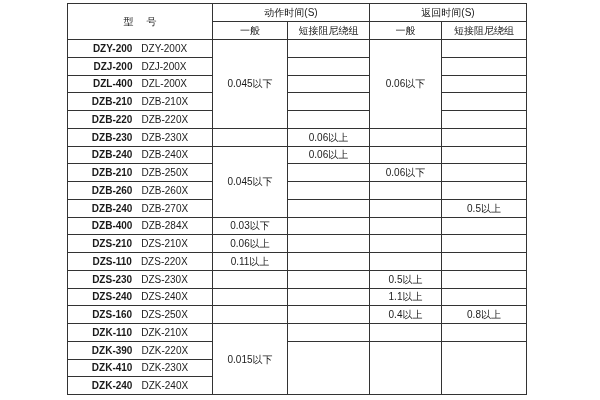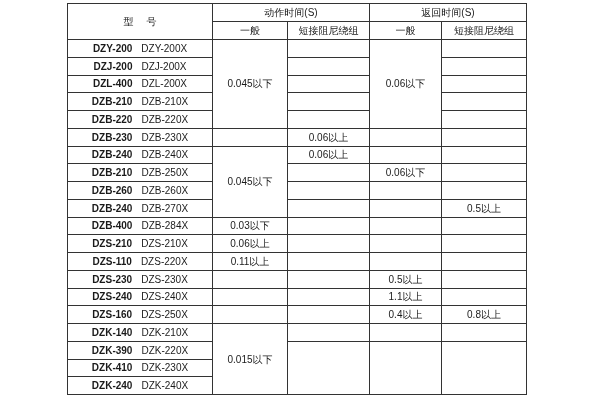--- a/index.html
+++ b/index.html
@@ -146,21 +146,21 @@
   </tr>
   <tr>
     <td><span class="ma">DZS-160</span><span>DZS-250X</span></td>
     <td></td>
     <td></td>
     <td>0.4以上</td>
     <td>0.8以上</td>
   </tr>
 
   <tr>
-    <td><span class="ma">DZK-140</span><span>DZK-210X</span></td>
+    <td><span class="ma">DZK-110</span><span>DZK-210X</span></td>
     <td rowspan="4">0.015以下</td>
     <td></td>
     <td></td>
     <td></td>
   </tr>
   <tr>
     <td><span class="ma">DZK-390</span><span>DZK-220X</span></td>
     <td rowspan="3"></td>
     <td rowspan="3"></td>
     <td rowspan="3"></td>

